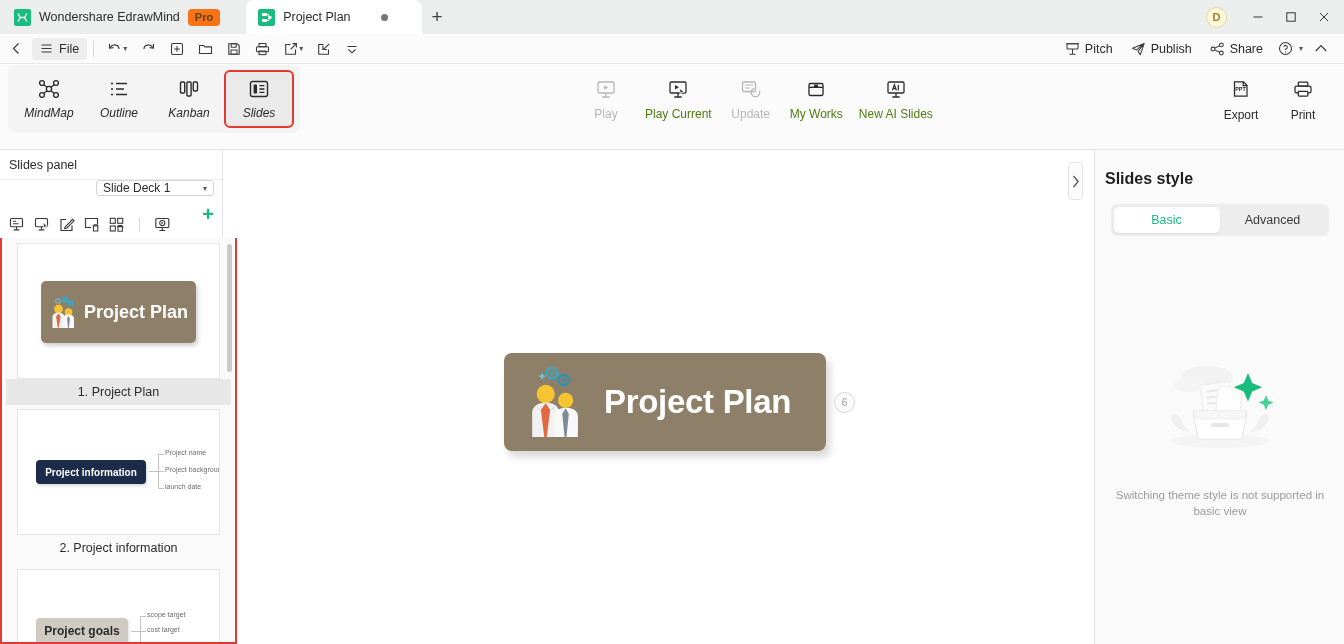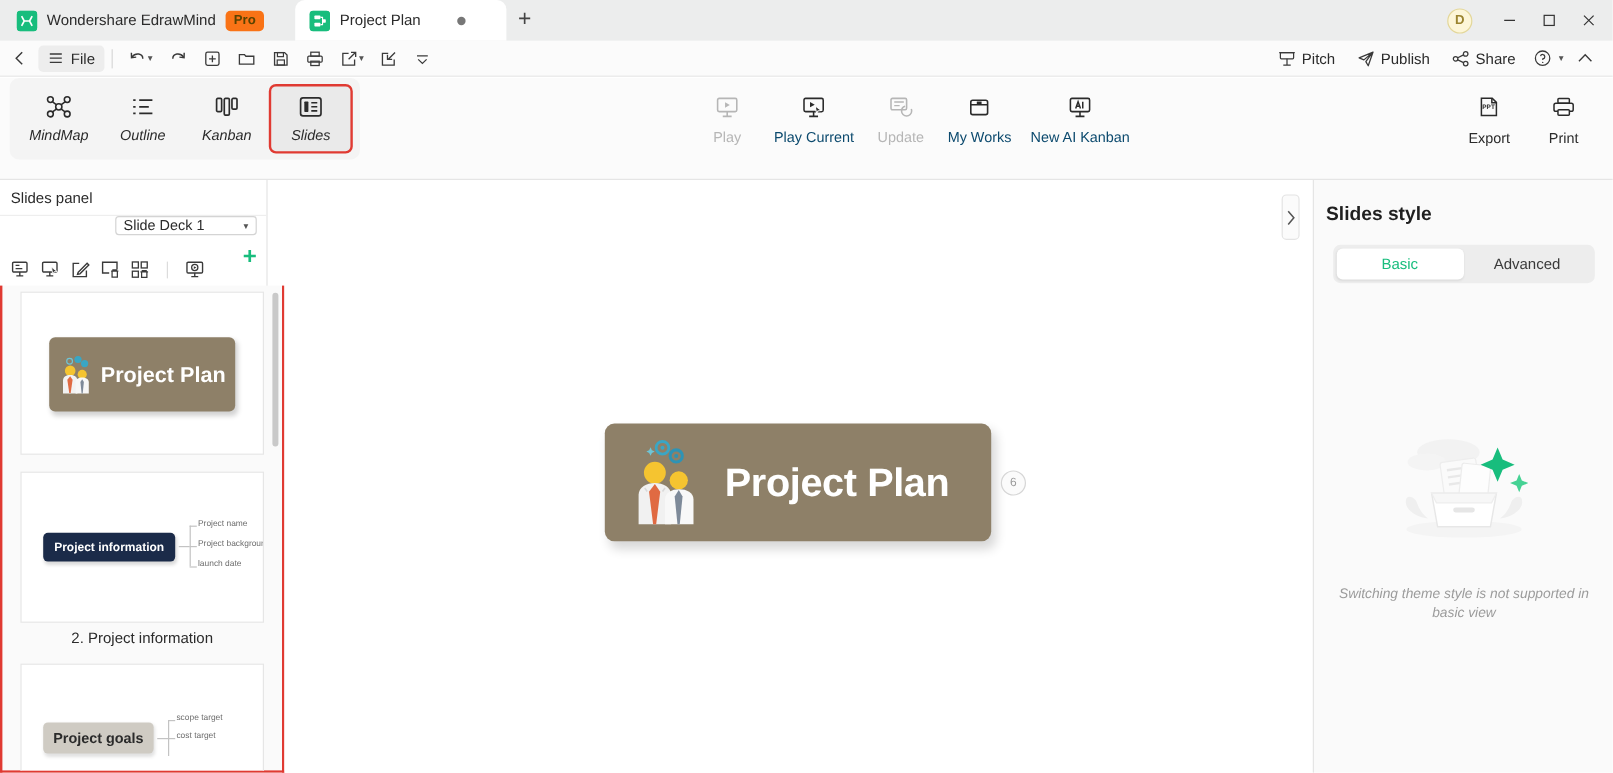--- a/index.html
+++ b/index.html
@@ -95,21 +95,21 @@
     font-size: 12px; color: #2b2b2b;
   }
   .vbtn.sel { background: #eaeaea; border: 2px solid #e03a32; }
   .center-tools {
     position: absolute; left: 575px; top: 12px; height: 60px;
     display: flex; align-items: flex-start;
   }
   .ctool {
     min-width: 62px; padding: 0 8px; height: 58px;
     display: flex; flex-direction: column; align-items: center; justify-content: flex-start; gap: 7px;
-    font-size: 12px; color: #0c4a6e; padding-top: 3px;
+    font-size: 12px; color: #4d7c0f; padding-top: 3px;
   }
   .ctool.disabled { color: #b6b6b6; }
   .right-tools { position: absolute; right: 10px; top: 12px; display: flex; }
   .rtool {
     width: 62px; height: 58px;
     display: flex; flex-direction: column; align-items: center; justify-content: flex-start; gap: 8px;
     font-size: 12px; color: #2b2b2b; padding-top: 3px;
   }
 
   
@@ -219,21 +219,21 @@
     background: #ededed; border-radius: 6px; padding: 3px;
     display: flex;
   }
   .seg-btn {
     flex: 1; display: flex; align-items: center; justify-content: center;
     font-size: 12.5px; color: #3a3a3a; border-radius: 5px;
   }
   .seg-btn.on { background: #ffffff; color: #18bd7d; box-shadow: 0 1px 2px rgba(0,0,0,0.08); }
   .empty-wrap {
     position: absolute; top: 205px; left: 0; width: 250px;
-    display: flex; flex-direction: column; align-items: center; font-style: italic;
+    display: flex; flex-direction: column; align-items: center;
   }
   .empty-text {
     margin-top: 12px; width: 228px; text-align: center;
     font-size: 11.5px; color: #9b9b9b; line-height: 16px;
   }
 </style>
 </head>
 <body>
 
 <div class="app">
@@ -468,21 +468,21 @@
           <rect x="9" y="4.6" width="4" height="2.4" fill="#2b2b2b"></rect>
         </svg>
         <span>My Works</span>
       </div>
       <div class="ctool">
         <svg width="22" height="20" viewBox="0 0 22 20">
           <rect x="3" y="2" width="16" height="11" rx="1.3" stroke="#2b2b2b" stroke-width="1.3" fill="none"></rect>
           <path d="M7.4 10.4 L9.4 4.8 L11.4 10.4 M8 8.6 h2.8 M13.3 4.8 v5.6" stroke="#2b2b2b" stroke-width="1.25" fill="none"></path>
           <path d="M11 13 v4 M7.3 17 h7.4" stroke="#2b2b2b" stroke-width="1.3"></path>
         </svg>
-        <span>New AI Kanban</span>
+        <span>New AI Slides</span>
       </div>
     </div>
 
     <div class="right-tools">
       <div class="rtool">
         <svg width="22" height="20" viewBox="0 0 22 20">
           <path d="M4.5 1.8 h9 l3.5 3.5 v10.9 h-12.5 z" stroke="#2b2b2b" stroke-width="1.25" fill="none"></path>
           <path d="M13.2 1.8 v3.8 h3.8" stroke="#2b2b2b" stroke-width="1.25" fill="none"></path>
           <text x="10.5" y="10.6" font-size="5.4" font-family="Liberation Sans" font-weight="bold" fill="#2b2b2b" text-anchor="middle">PPT</text>
         </svg>
@@ -568,23 +568,24 @@
               <circle cx="9.5" cy="14" r="4.4" fill="#f5c430"></circle>
               <circle cx="19.5" cy="17" r="3.8" fill="#f5c430"></circle>
               <path d="M3.5 33 v-11 c0-3 3-4.5 6-4.5 c3 0 6 1.5 6 4.5 v11 z" fill="#f2f2f2"></path>
               <path d="M14 33 v-9.5 c0-2.6 2.6-3.9 5.5-3.9 c2.9 0 5.5 1.3 5.5 3.9 V33 z" fill="#f7f7f7"></path>
               <path d="M9.5 18.5 l2 3 l-1.6 11 h-1.2 l-1.6 -11 z" fill="#e06a42"></path>
               <path d="M19.5 21 l1.4 2.4 l-1 9.6 h-0.9 l-1 -9.6 z" fill="#7e8a99"></path>
             </svg>
             <span>Project Plan</span>
           </div>
         </div>
-      </div>
-
-      <div class="slide-card" style="margin-top:14px;">
+        <div class="slide-label">1. Project Plan</div>
+      </div>
+
+      <div class="slide-card" style="margin-top:4px;">
         <div class="slide-thumb" style="height:126px;">
           <div class="t-node t2-node">
             <span>Project information</span>
           </div>
           <div class="t-line" style="left:131px; top:61px; width:9px; height:1px;"></div>
           <div class="t-line" style="left:140px; top:44px; width:1px; height:34px;"></div>
           <div class="t-line" style="left:140px; top:44px; width:6px; height:1px;"></div>
           <div class="t-line" style="left:140px; top:61px; width:6px; height:1px;"></div>
           <div class="t-line" style="left:140px; top:78px; width:6px; height:1px;"></div>
           <div class="t-branch" style="left:147px; top:39px;">Project name</div>

